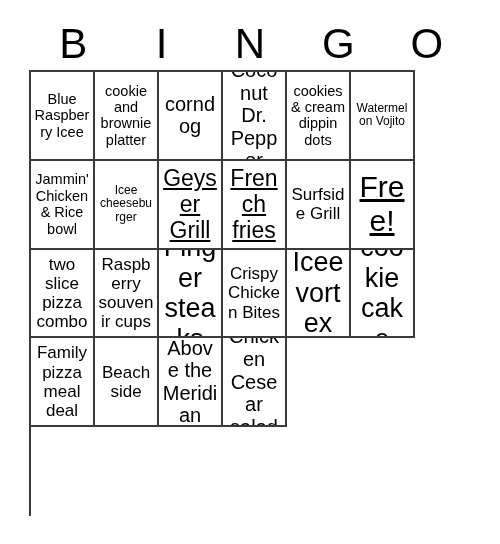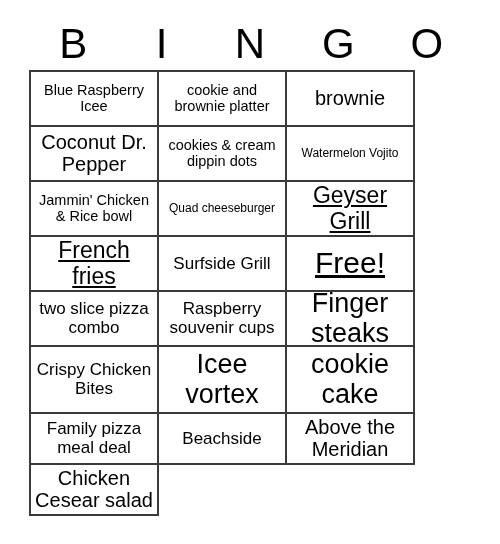--- a/index.html
+++ b/index.html
@@ -39,21 +39,21 @@
     letter-spacing: 0px;
     color: #000;
   }
   #grid {
     position: absolute;
     left: 29px;
     top: 70px;
     width: 386px;
     height: 446px;
     display: grid;
-    grid-template-columns: repeat(3, 1fr);
+    grid-template-columns: repeat(6, 1fr);
     grid-template-rows: repeat(5, 1fr);
     border-top: 2px solid #3a3a3a;
     border-left: 2px solid #3a3a3a;
     box-sizing: border-box;
   }
   .cell {
     border-right: 2px solid #3a3a3a;
     border-bottom: 2px solid #3a3a3a;
     box-sizing: border-box;
     display: flex;
@@ -93,36 +93,36 @@
   </div>
 
   <div id="grid">
       <div class="cell fs-s">
         <span class="cell-text">Blue Raspberry Icee</span>
       </div>
       <div class="cell fs-s">
         <span class="cell-text">cookie and brownie platter</span>
       </div>
       <div class="cell fs-l">
-        <span class="cell-text">brownie</span>
+        <span class="cell-text">corndog</span>
       </div>
       <div class="cell fs-l">
         <span class="cell-text">Coconut Dr. Pepper</span>
       </div>
       <div class="cell fs-s">
         <span class="cell-text">cookies &amp; cream dippin dots</span>
       </div>
       <div class="cell fs-xs">
         <span class="cell-text">Watermelon Vojito</span>
       </div>
       <div class="cell fs-s">
         <span class="cell-text">Jammin' Chicken &amp; Rice bowl</span>
       </div>
       <div class="cell fs-xs">
-        <span class="cell-text">Quad cheeseburger</span>
+        <span class="cell-text">Icee cheeseburger</span>
       </div>
       <div class="cell fs-xl">
         <span class="cell-text">Geyser Grill</span>
       </div>
       <div class="cell fs-xl">
         <span class="cell-text">French fries</span>
       </div>
       <div class="cell fs-m">
         <span class="cell-text">Surfside Grill</span>
       </div>

